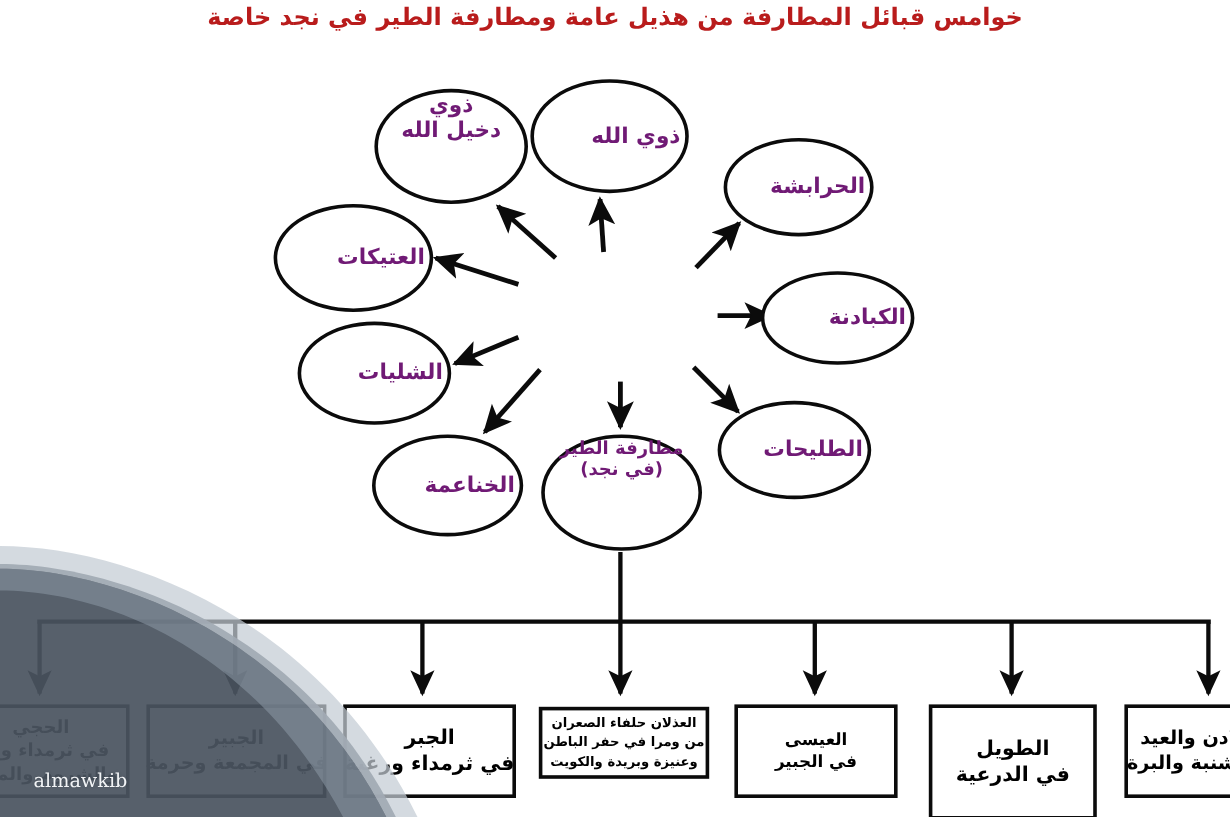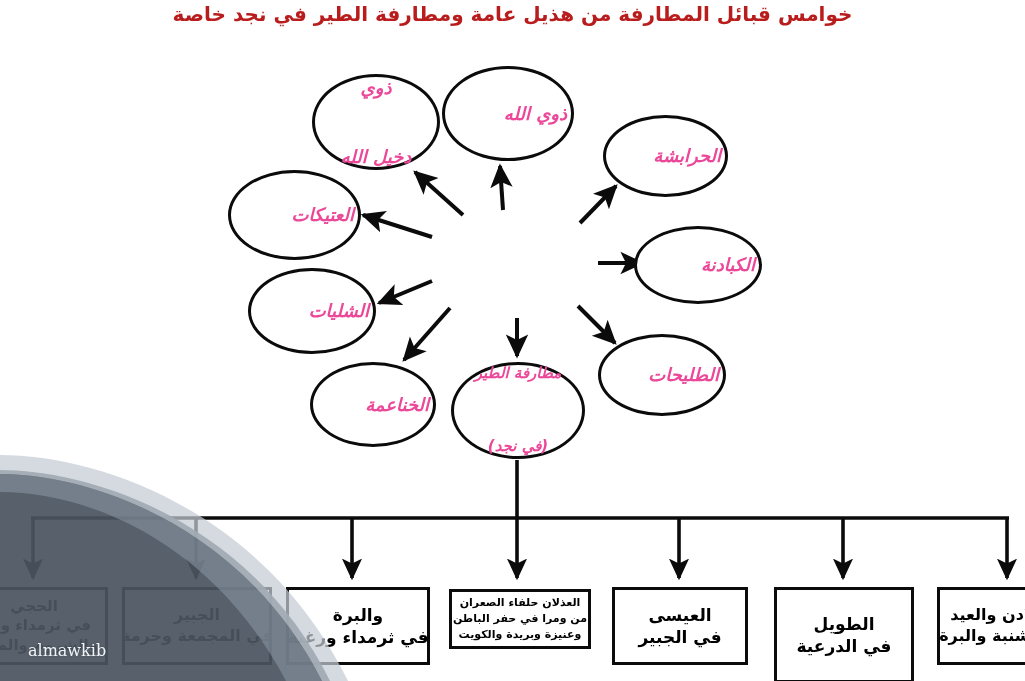--- a/index.html
+++ b/index.html
@@ -21,32 +21,31 @@
     letter-spacing:0px;
     direction:rtl;
     white-space:nowrap;
   }
 
   svg.layer{position:absolute;left:0;top:0;width:1025px;height:681px;}
 
   
   .node{
     position:absolute;
-    display:flex;align-items:center;justify-content:space-between;
+    display:flex;align-items:center;justify-content:flex-start;
     text-align:center;
     direction:rtl;
-    color:#ec4899;
+    color:#701a75;
     font-weight:bold;
     background:#ffffff;
     border:3px solid #0b0b0b;
     border-radius:50%;
     box-sizing:border-box;
     line-height:1.18;
     z-index:3;
-    font-style:italic;
   }
   .node span{display:block;padding:0 4px;}
   .node.center{font-size:25px;border-width:4px;}
   .node.sat{font-size:18px;}
   .node.sat.small{font-size:15px;}
 
   
   .box{
     position:absolute;
     border:3px solid #0b0b0b;
@@ -57,21 +56,21 @@
     direction:rtl;text-align:center;
     color:#000;font-weight:bold;
     line-height:1.3;
     z-index:3;
   }
   .box .l{display:block;white-space:nowrap;}
   .box.b-1{font-size:15px;}
   .box.b-2{font-size:16px;}
   .box.b-3{font-size:17px;}
   .box.b-4{font-size:11px;line-height:1.45;}
-  .box.b-5{font-size:17px;}
+  .box.b-5{font-size:14px;}
   .box.b-6{font-size:17px;}
   .box.b-7{font-size:16px;}
 
   
   #watermark{position:absolute;left:0;top:0;width:1025px;height:681px;
     pointer-events:none;z-index:6;}
   .wm-text{
     position:absolute;
     color:#ffffff;
     font-weight:bold;
@@ -171,21 +170,21 @@
     <span class="l">في ثرمداء ومرا</span>
     <span class="l">والشروم والمدين</span>
   </div>
 
   <div class="box b-2" style="left:122px;top:587px;width:150px;height:78px;">
     <span class="l">الجبير</span>
     <span class="l">في المجمعة وحرمة</span>
   </div>
 
   <div class="box b-3" style="left:286px;top:587px;width:144px;height:78px;">
-    <span class="l">والبرة</span>
+    <span class="l">الجبر</span>
     <span class="l">في ثرمداء ورغبة</span>
   </div>
 
   <div class="box b-4" style="left:449px;top:589px;width:142px;height:60px;">
     <span class="l">العذلان حلفاء الصعران</span>
     <span class="l">من ومرا في حفر الباطن</span>
     <span class="l">وعنيزة وبريدة والكويت</span>
   </div>
 
   <div class="box b-5" style="left:612px;top:587px;width:136px;height:78px;">

